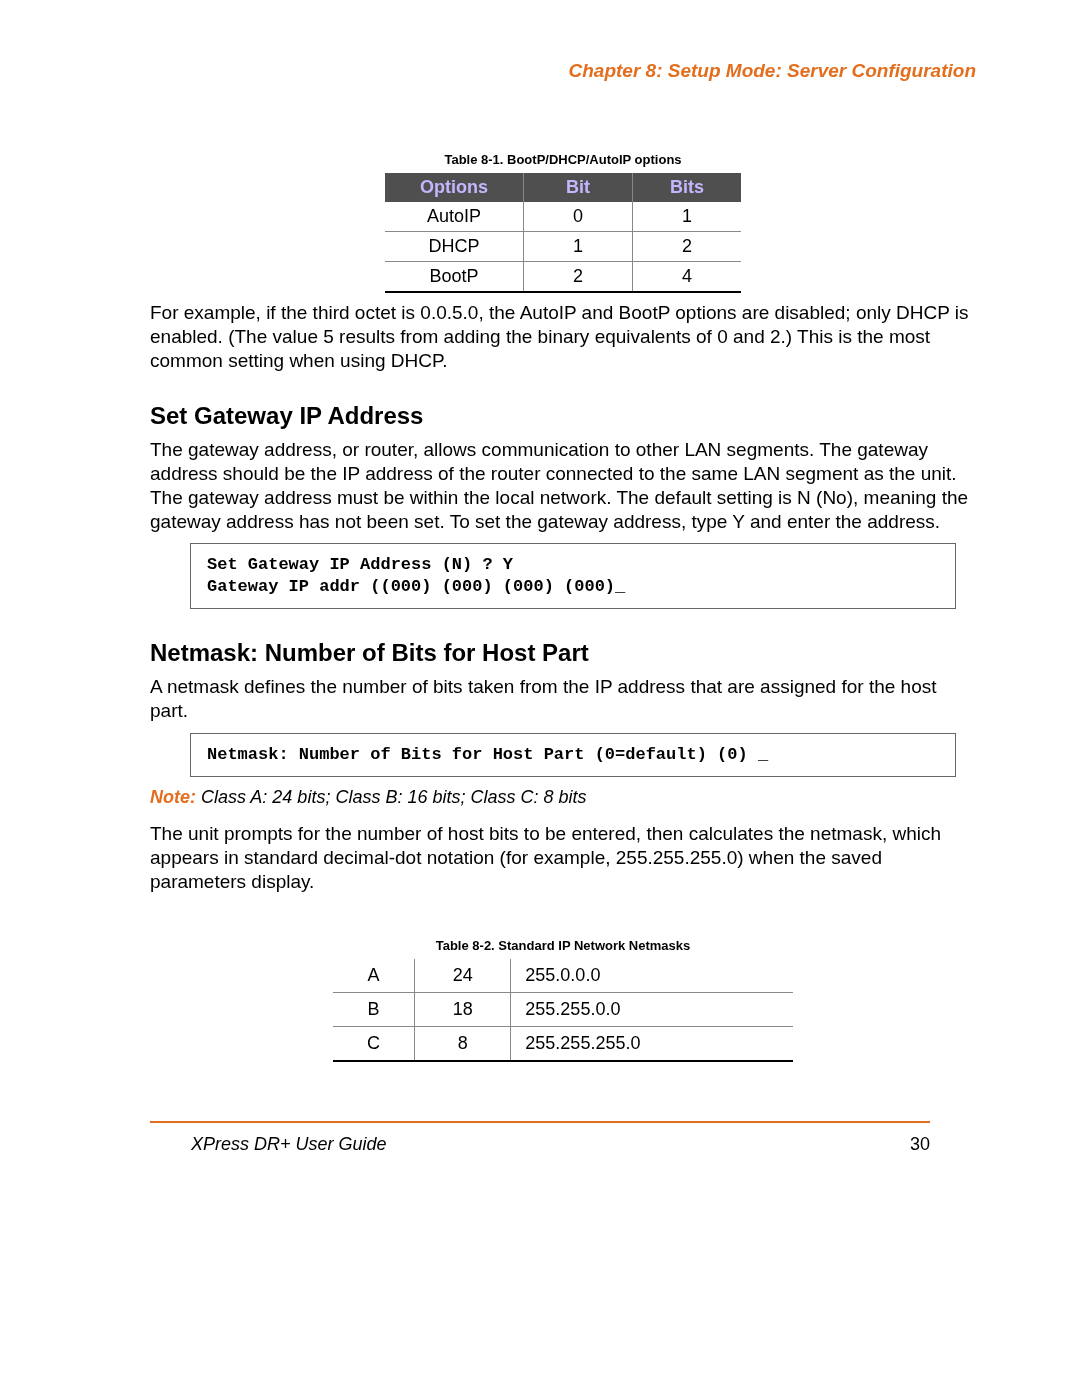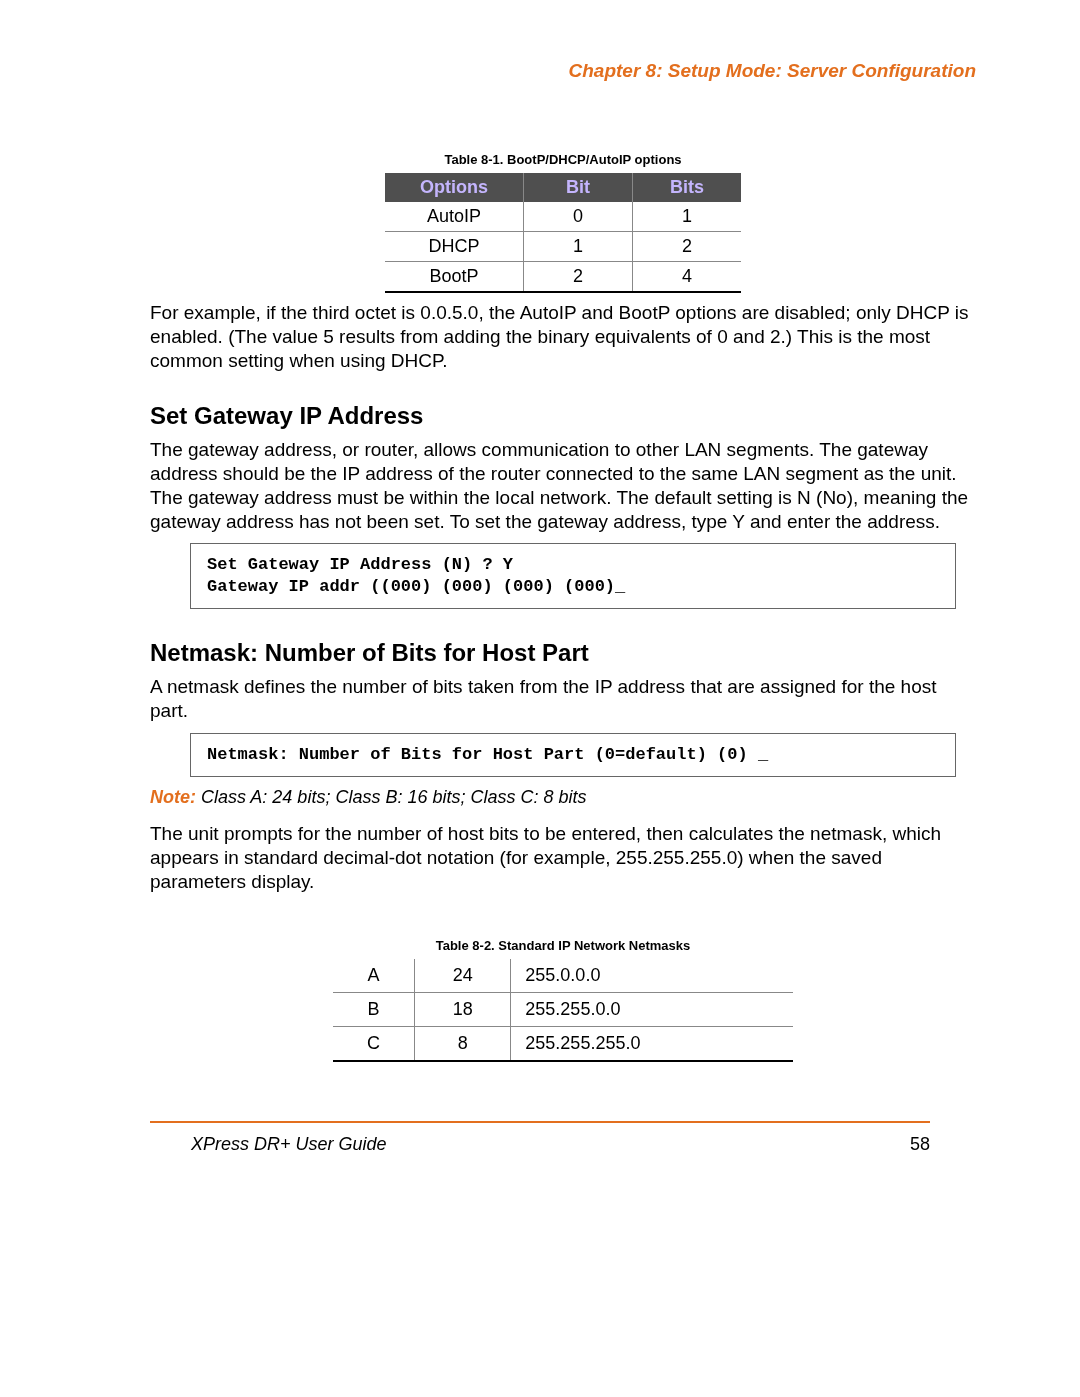--- a/index.html
+++ b/index.html
@@ -183,15 +183,15 @@
       <td>C</td>
       <td>8</td>
       <td>255.255.255.0</td>
     </tr>
   </tbody>
     </table>
 
   <div class="footer-rule"></div>
   <div class="footer">
     <span>XPress DR+ User Guide</span>
-    <span class="page-num">58</span>
+    <span class="page-num">30</span>
   </div>
 </div>
 
 </body></html>

